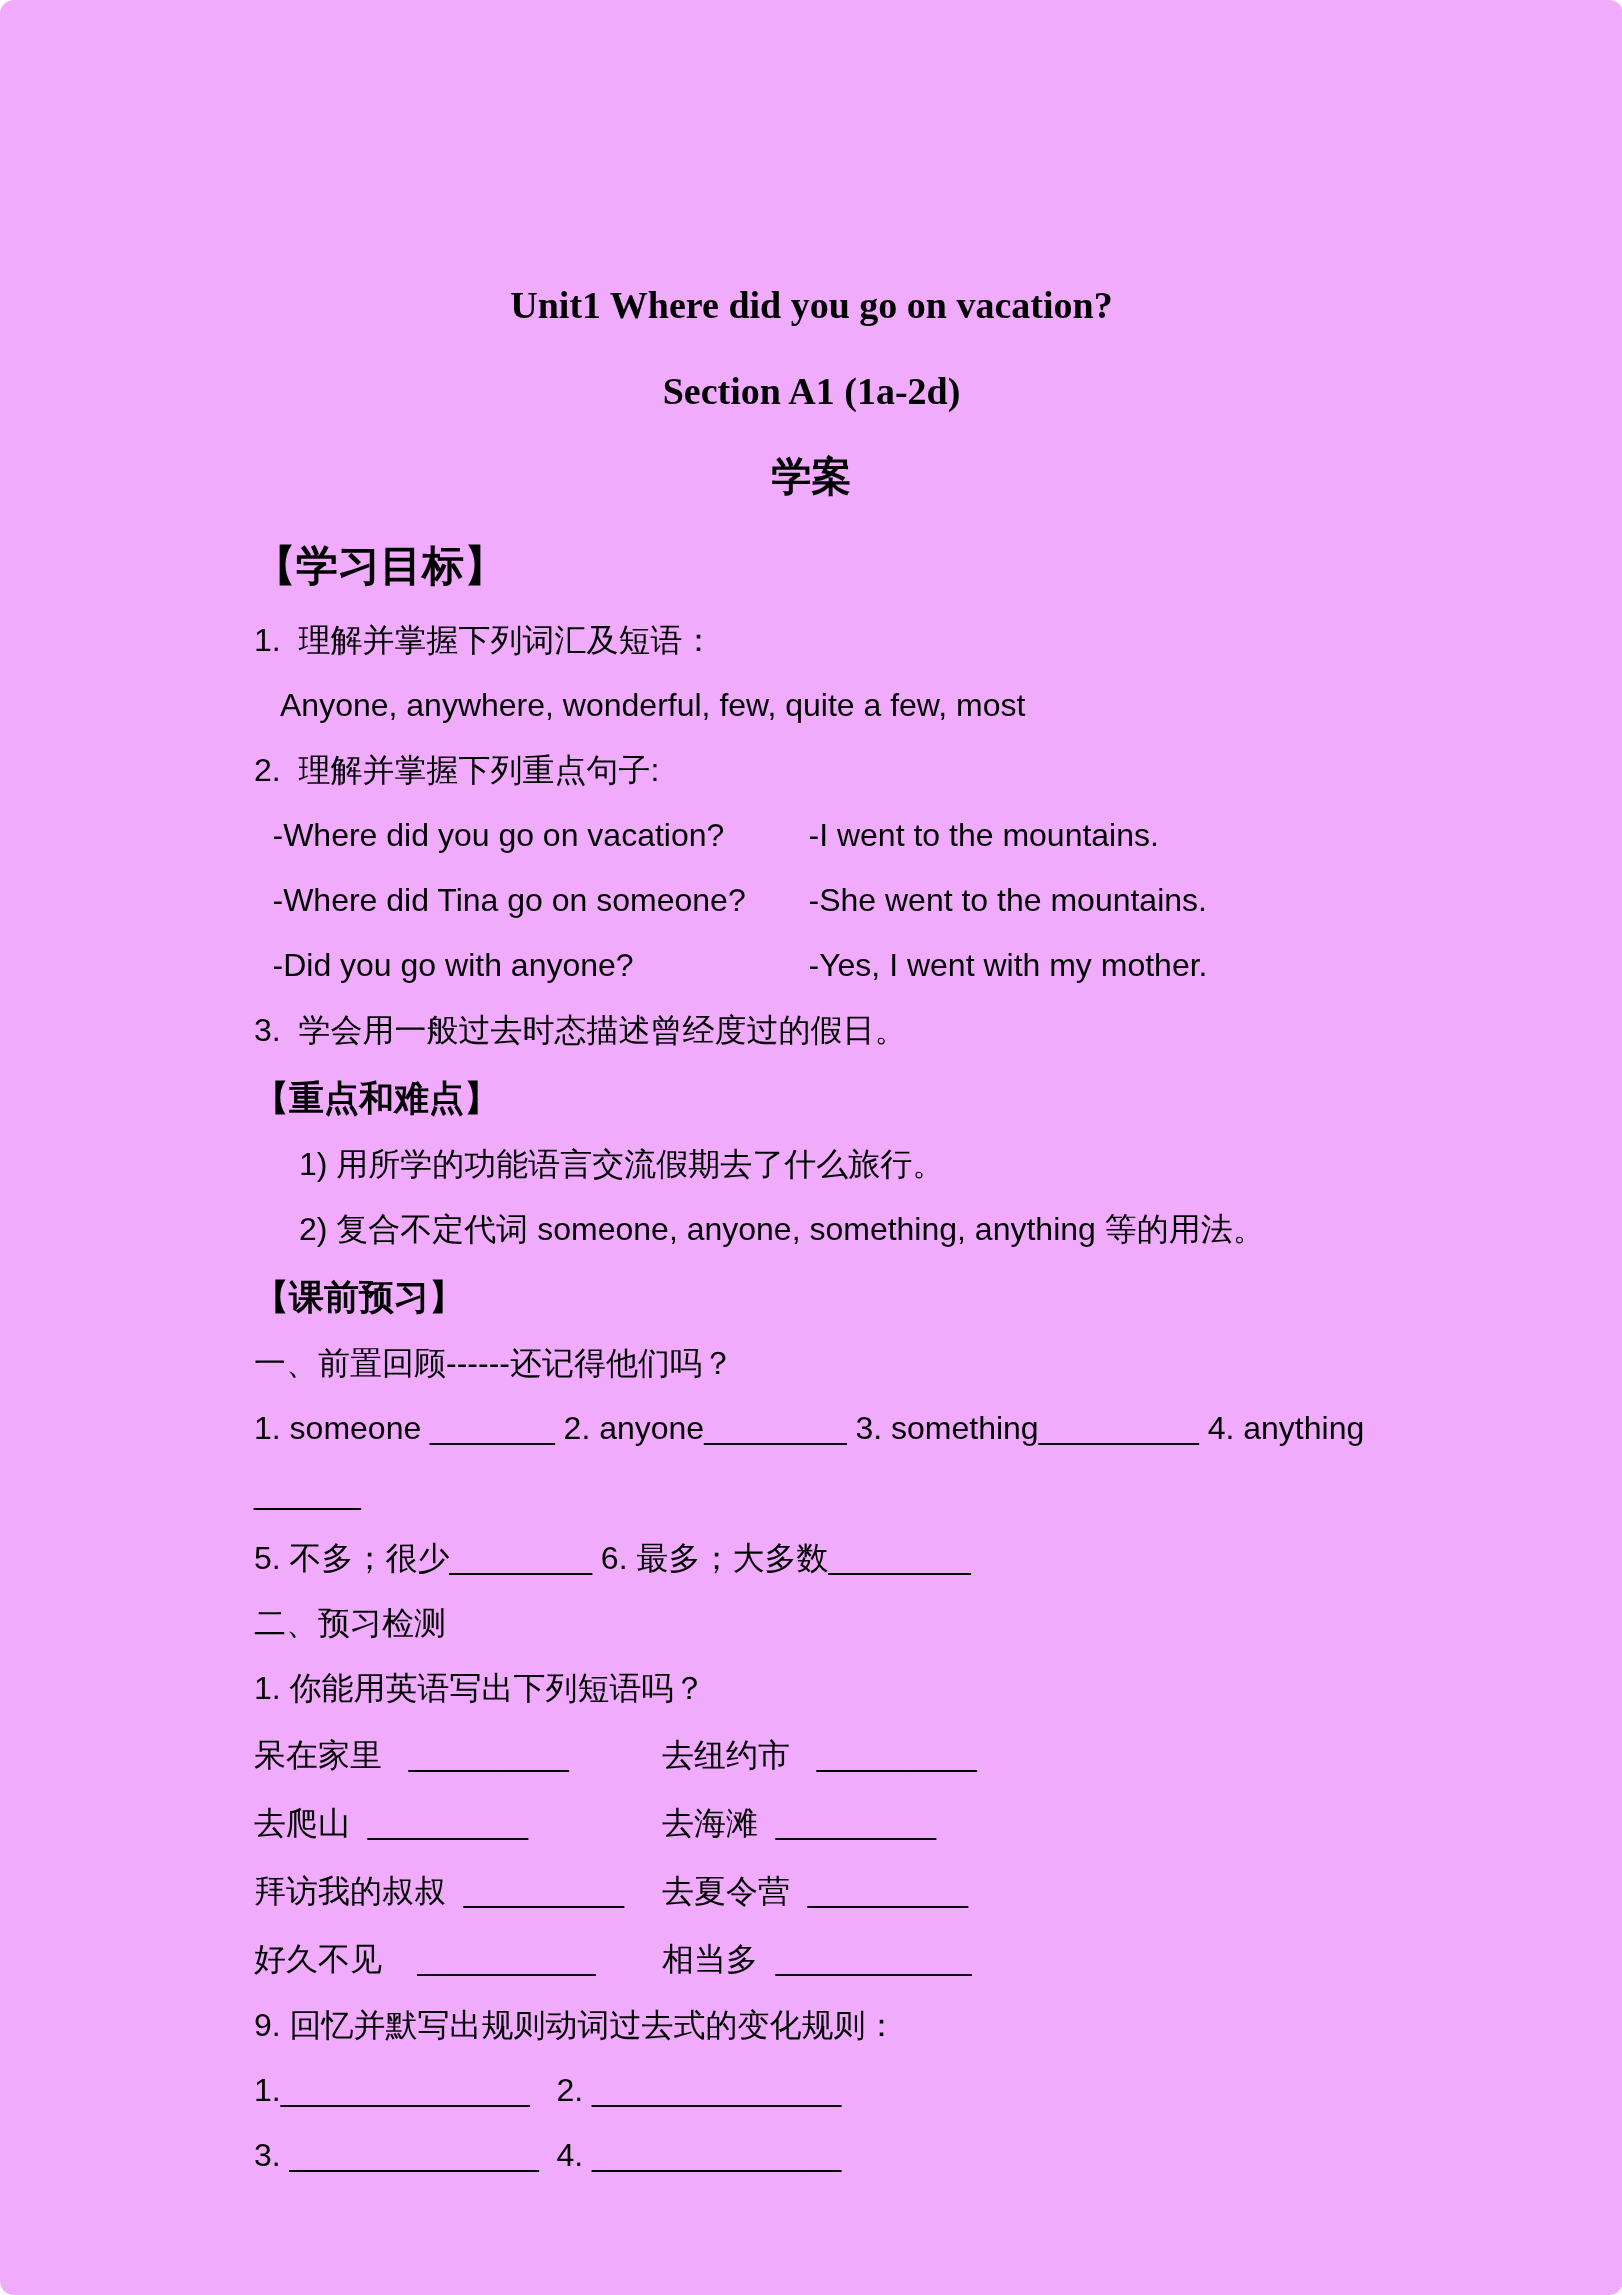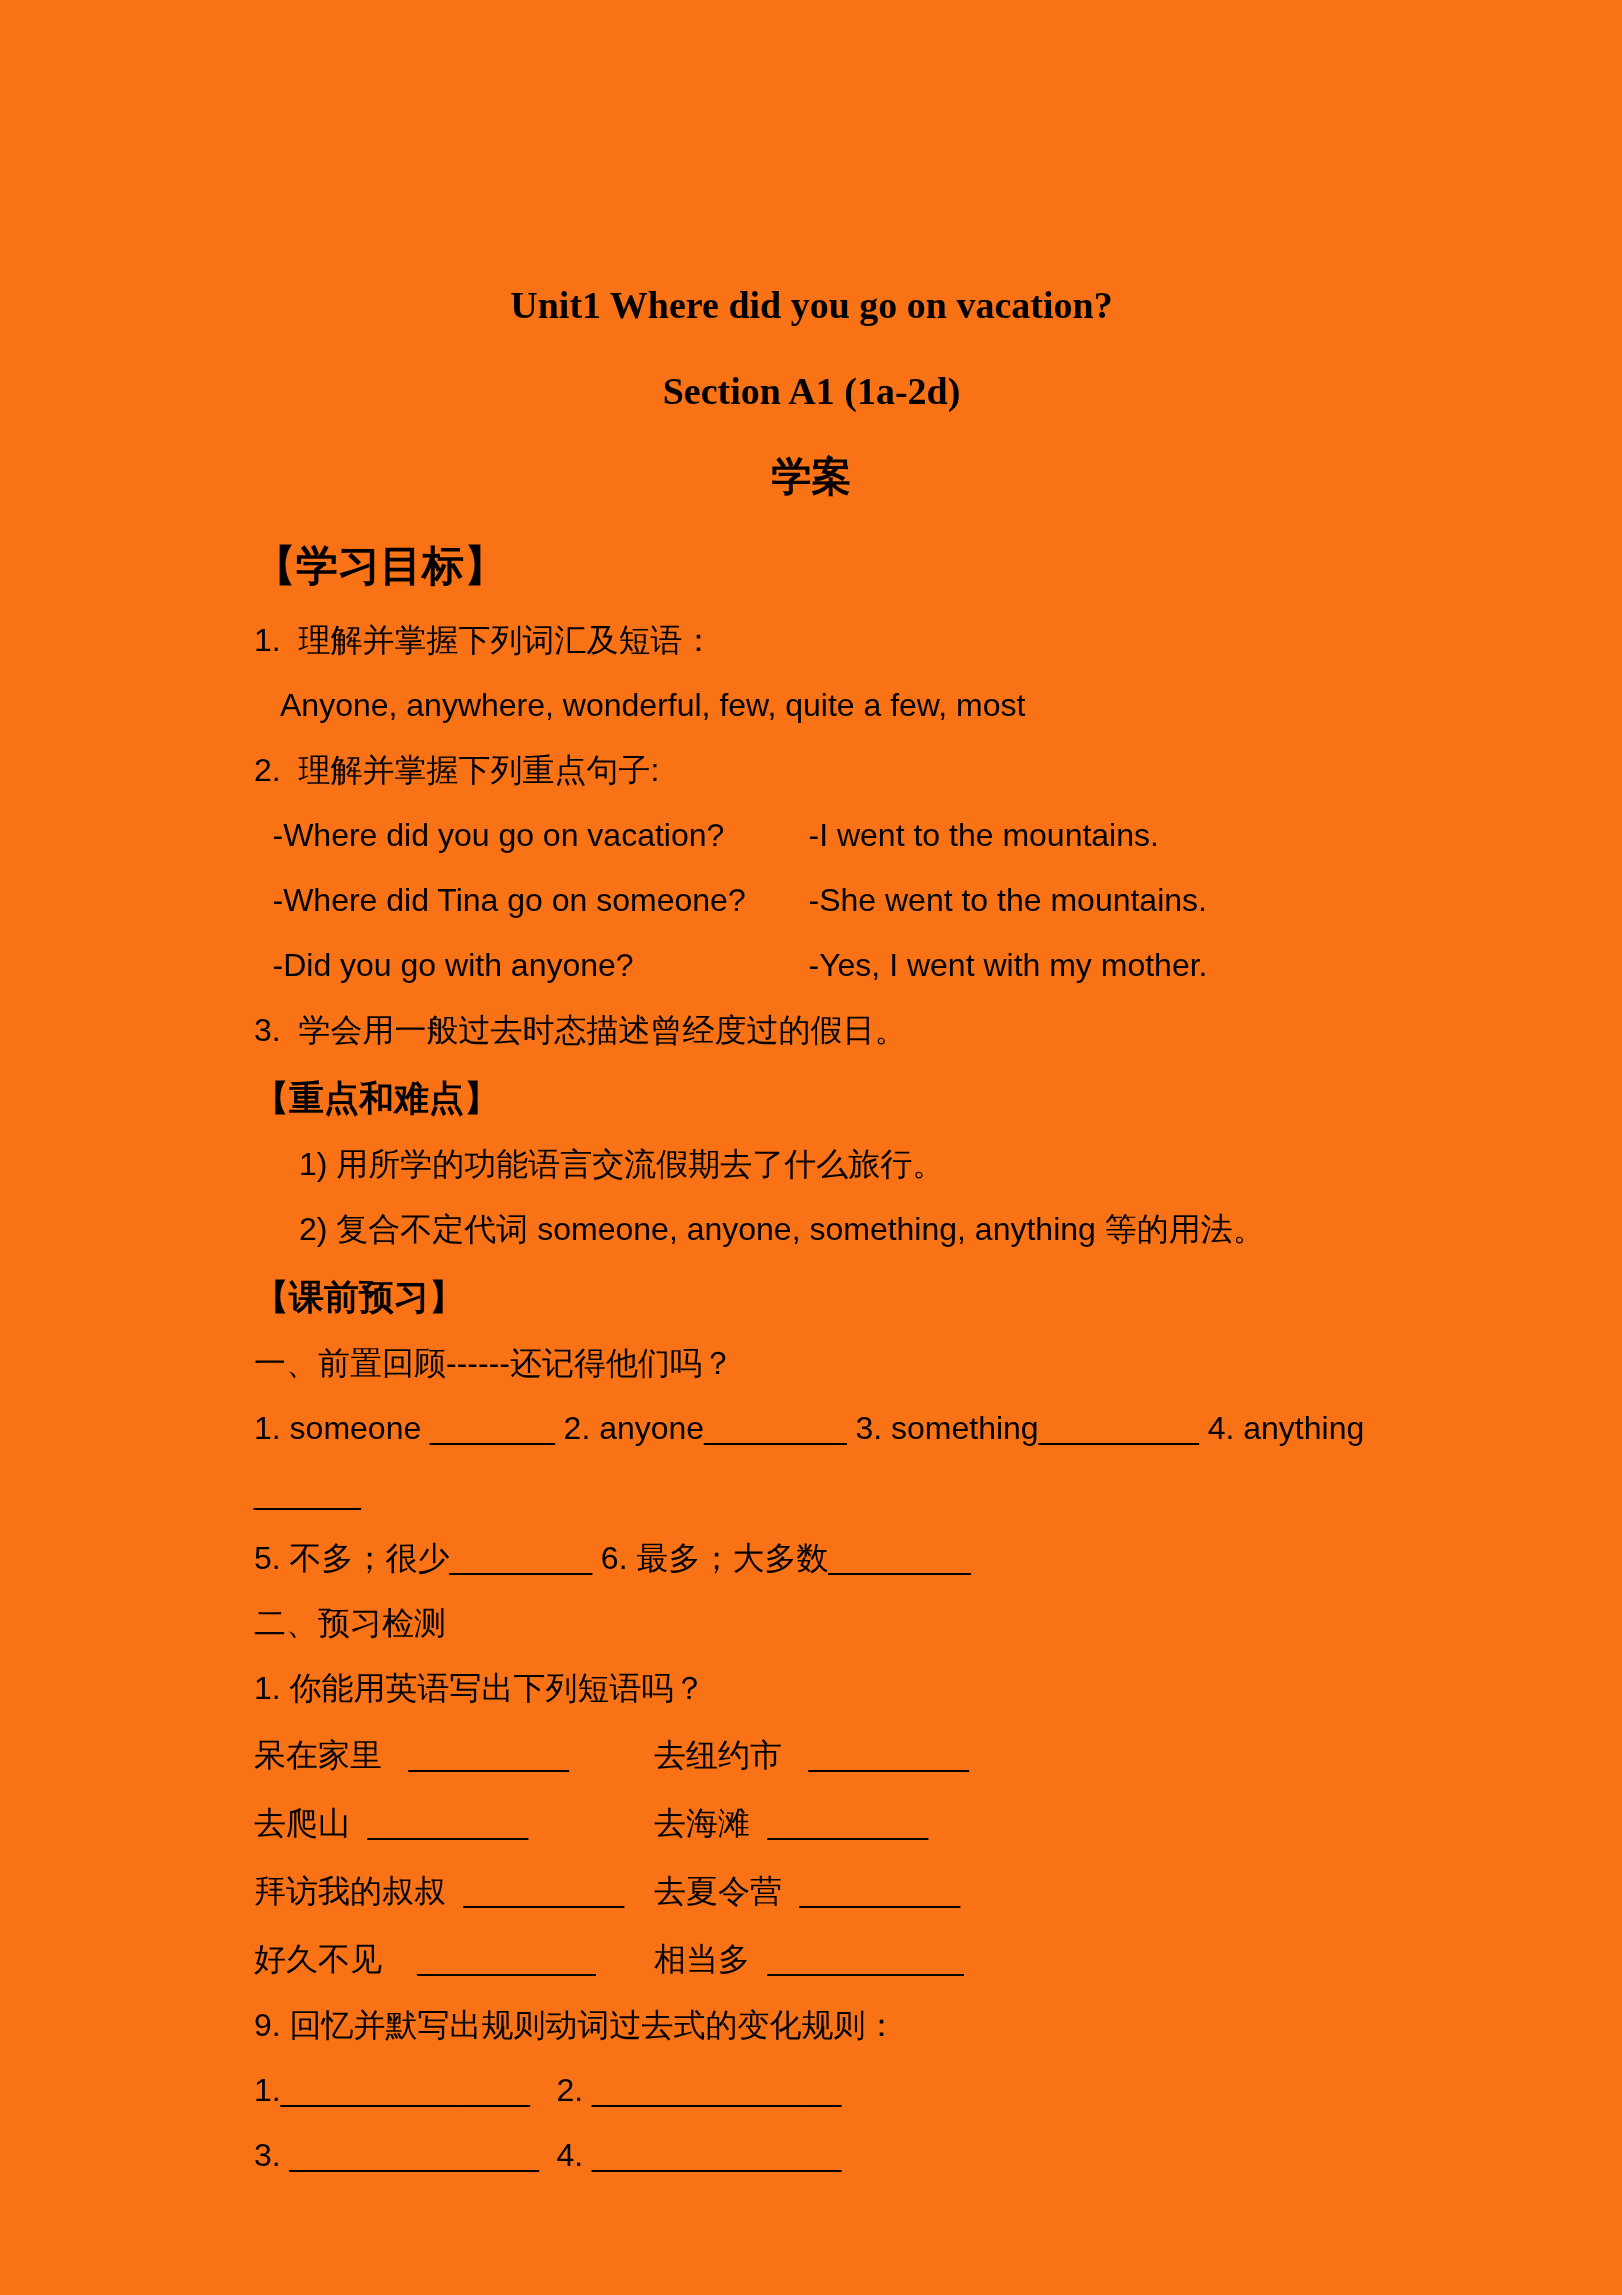--- a/index.html
+++ b/index.html
@@ -4,26 +4,27 @@
 <style>
   html, body {
     margin: 0;
     padding: 0;
     background: #ffffff;
   }
   .page {
     position: relative;
     width: 1623px;
     height: 2295px;
-    background: #f97316;
+    background: #f0abfc;
     box-sizing: border-box;
     padding: 262px 254px 0 254px;
     color: #000000;
     font-family: "Liberation Serif", serif;
     overflow: hidden;
+    border-radius: 14px;
   }
   .title {
     text-align: center;
     font-weight: bold;
     font-size: 38px;
     line-height: 86px;
     font-family: "Liberation Serif", serif;
     white-space: pre-wrap;
   }
   .title-cn {
@@ -61,20 +62,21 @@
     width: 517px;
     white-space: pre-wrap;
   }
   .dialog-a {
     white-space: pre-wrap;
     margin-left: 19px;
   }
   .phrase-row {
     display: flex;
     line-height: 68px;
+    gap: 8px;
   }
   .phrase-left {
     flex: none;
     width: 400px;
     white-space: pre-wrap;
   }
   .phrase-right {
     white-space: pre-wrap;
   }
 </style>

